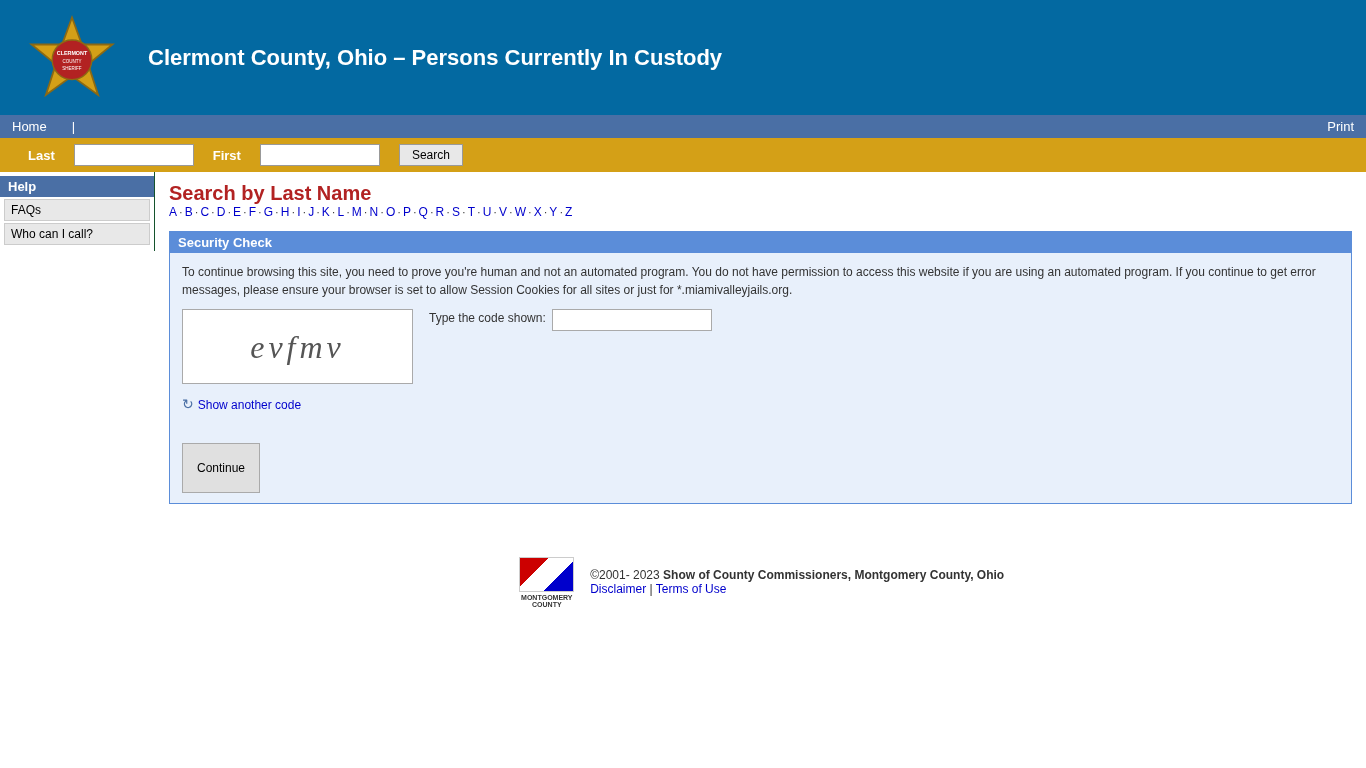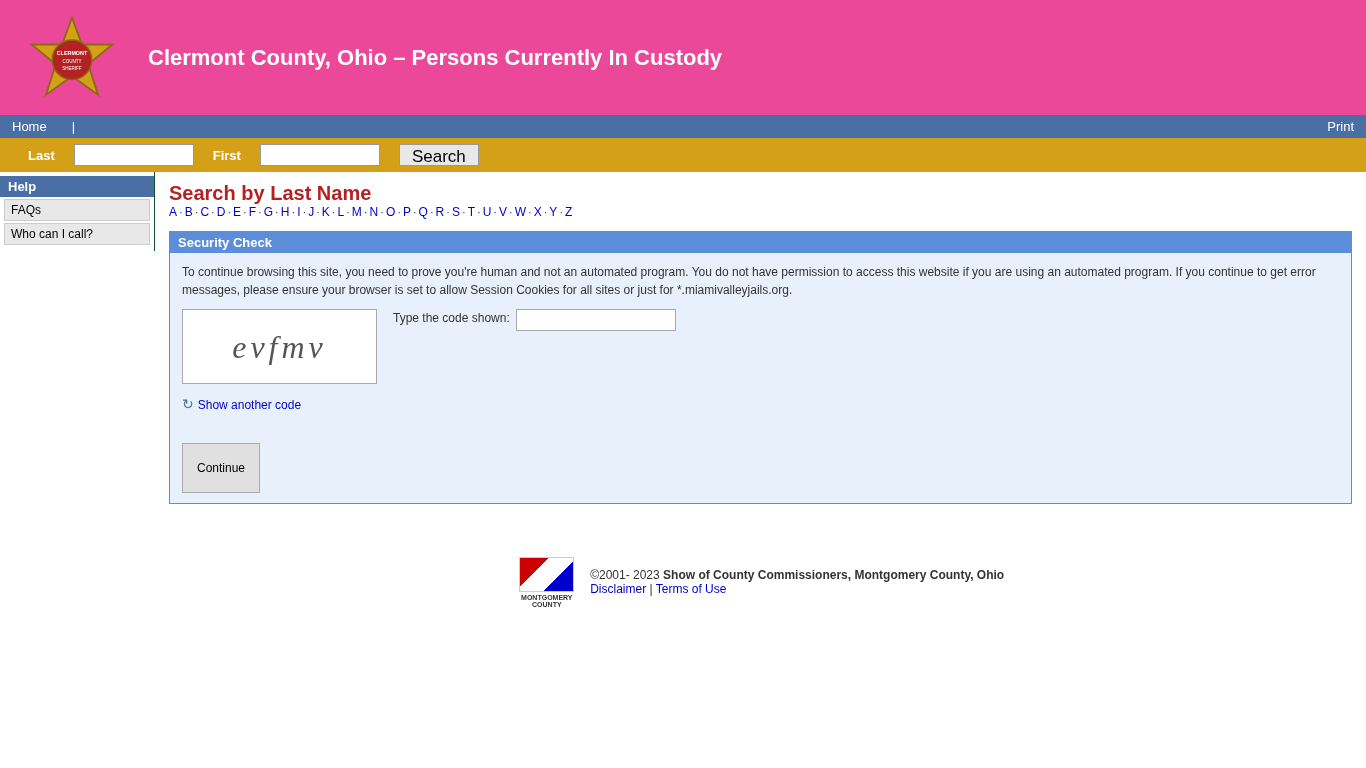--- a/index.html
+++ b/index.html
@@ -1,20 +1,20 @@
 <!DOCTYPE html>
 <html><head>
   <meta charset="utf-8">
   <style>
     * { margin: 0; padding: 0; box-sizing: border-box; }
     body { font-family: Arial, sans-serif; font-size: 13px; background: #fff; }
 
     
     #header {
-      background: #ec4899;
+      background: #0369a1;
       display: flex;
       align-items: center;
       padding: 8px 12px;
       min-height: 115px;
     }
     #logo-area {
       width: 120px;
       display: flex;
       align-items: center;
       justify-content: center;
@@ -77,21 +77,21 @@
       padding: 2px 4px;
       font-size: 13px;
       height: 22px;
     }
     #last-input { width: 120px; }
     #first-input { width: 120px; }
     #search-bar button {
       background: #e8e8e8;
       border: 1px solid #999;
       padding: 2px 12px;
-      font-size: 17px;
+      font-size: 12px;
       cursor: pointer;
       height: 22px;
     }
 
     
     #main-layout {
       display: flex;
       align-items: flex-start;
     }
 
@@ -174,21 +174,21 @@
     #security-body p {
       margin-bottom: 10px;
     }
     #captcha-area {
       display: flex;
       align-items: flex-start;
       gap: 16px;
       margin-top: 6px;
     }
     #captcha-image {
-      width: 195px;
+      width: 231px;
       height: 75px;
       background: #fff;
       border: 1px solid #aaa;
       display: flex;
       align-items: center;
       justify-content: center;
       font-family: Georgia, serif;
       font-size: 32px;
       font-style: italic;
       color: #555;

